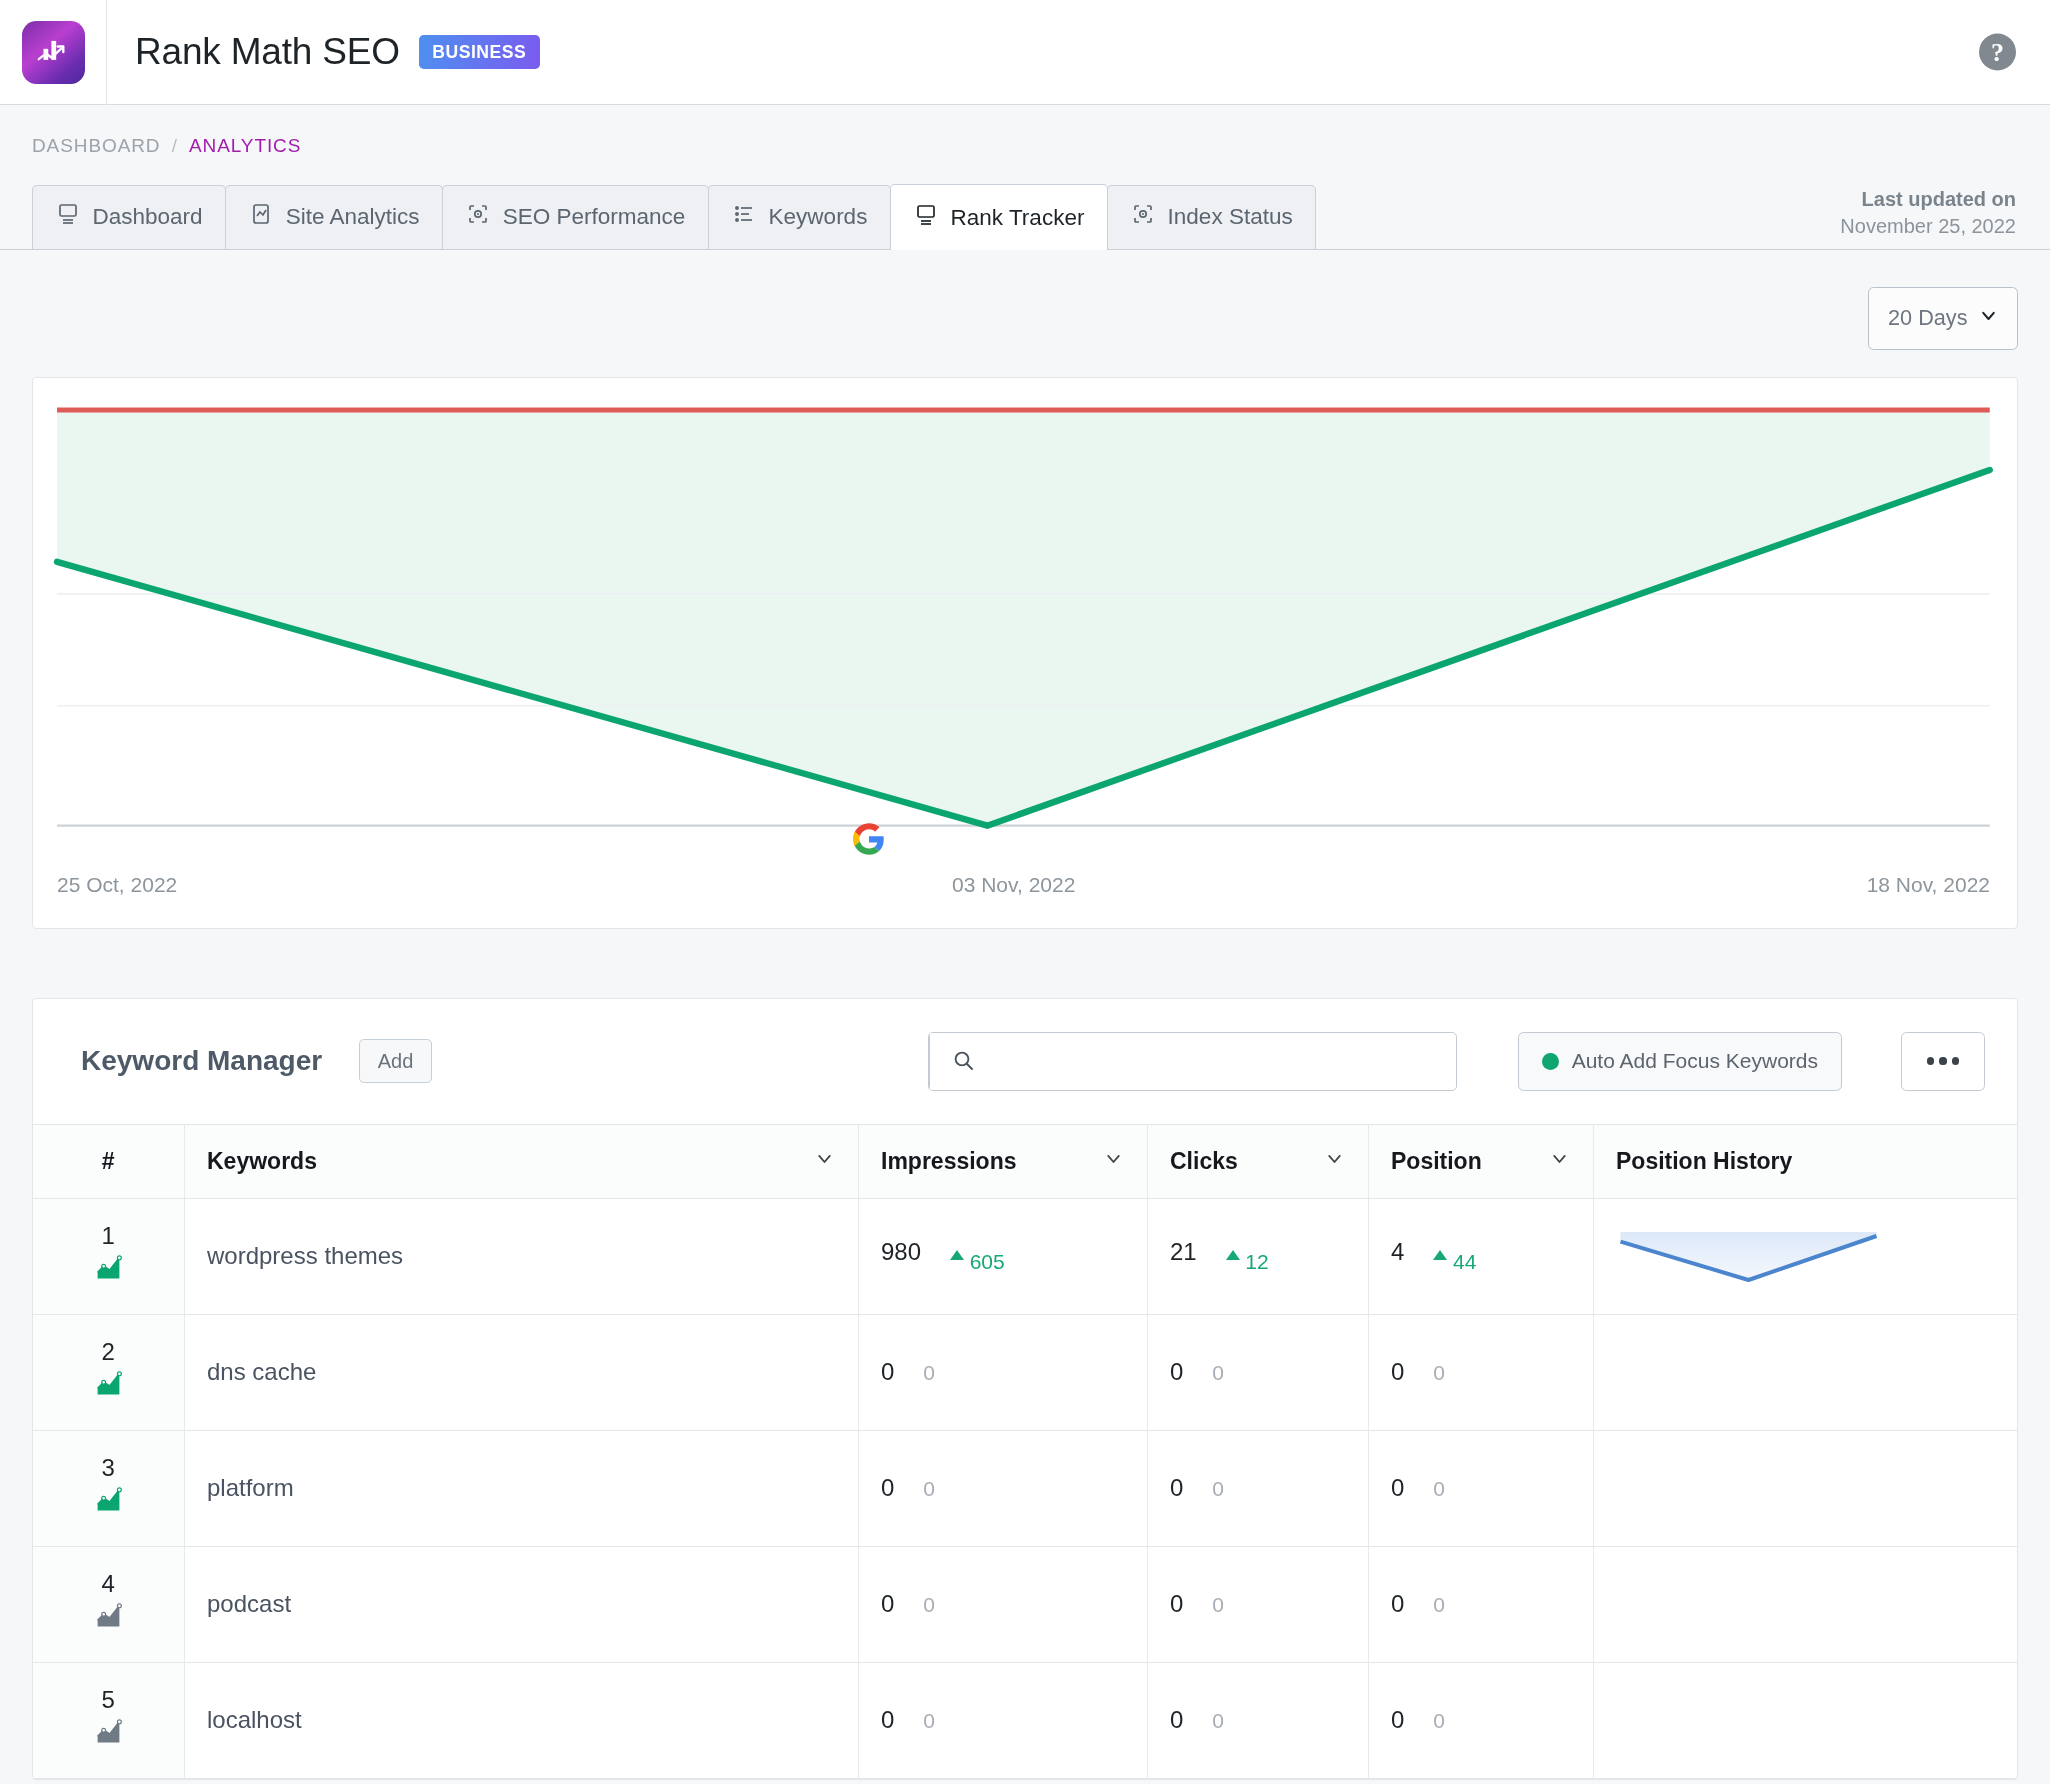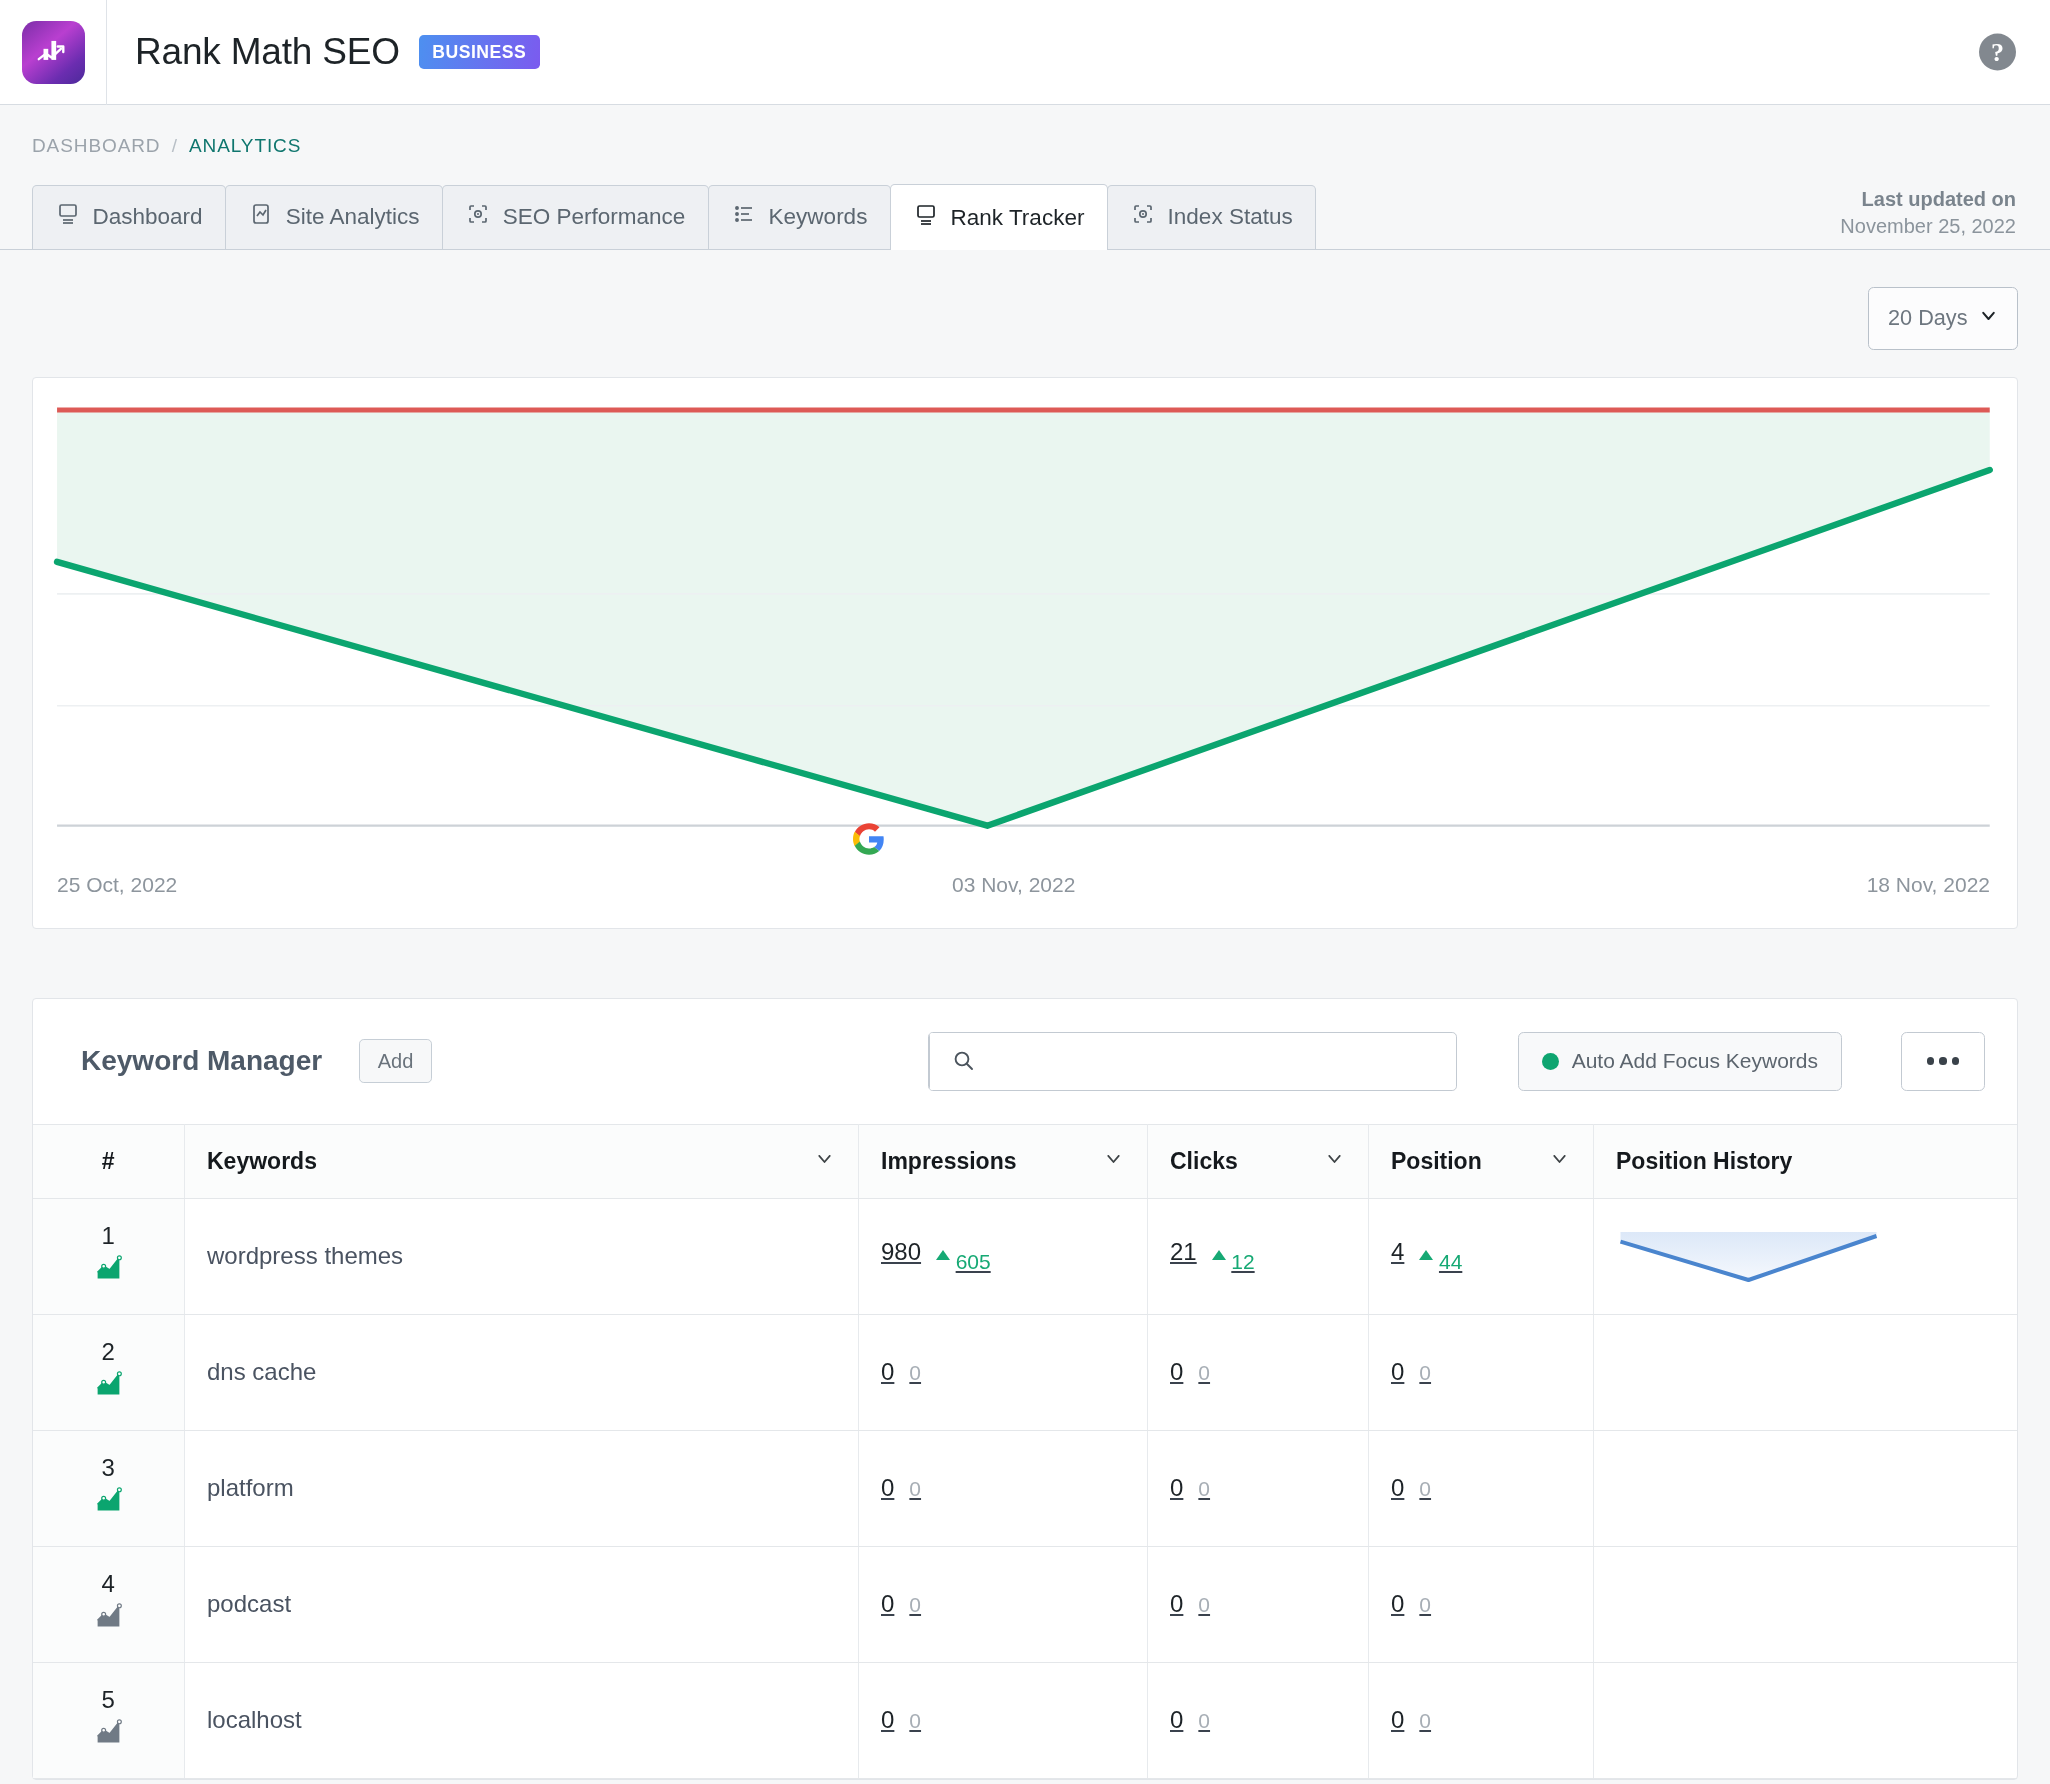--- a/index.html
+++ b/index.html
@@ -72,21 +72,21 @@
   .crumb-bar {
     padding: 30px 0 0 32px;
     font-size: 19px;
     letter-spacing: 0.9px;
     display: flex;
     align-items: center;
     gap: 11.2px;
   }
   .crumb-link { color: #9ba3ab; cursor: pointer; }
   .crumb-sep { color: #b8bfc6; }
-  .crumb-cur { color: #0f766e; text-align: center; }
+  .crumb-cur { color: #a21caf; text-align: center; }
 
   
   .tabrow {
     margin-top: 26.5px;
     padding-left: 32px;
     display: flex;
     align-items: flex-end;
     border-bottom: 1.6px solid #c9d0d8;
     position: relative;
     height: 66px;
@@ -298,21 +298,21 @@
   }
   table.kw tbody td:last-child { border-right: none; }
   td.c-num {
     background: #fbfcfc;
     text-align: center;
     padding: 0;
   }
   .numcell { display: flex; flex-direction: column; align-items: center; gap: 4.8px; }
   .numcell .n { font-size: 24px; color: #1d2327; line-height: 1; }
   .kw-name { color: #4a5361; font-size: 24px; }
-  .metric { display: flex; align-items: baseline; gap: 15px; text-decoration: underline; }
+  .metric { display: flex; align-items: baseline; gap: 29px; }
   .metric .v { font-size: 24px; color: #1d2327; }
   .metric .d { font-size: 21px; color: #16a974; display: flex; align-items: flex-start; gap: 5.6px; }
   .metric .d.zero { color: #a7aeb5; }
   .tri {
     width: 0; height: 0;
     border-left: 7.2px solid transparent;
     border-right: 7.2px solid transparent;
     border-bottom: 10.4px solid #16a974;
     display: inline-block;
   }

